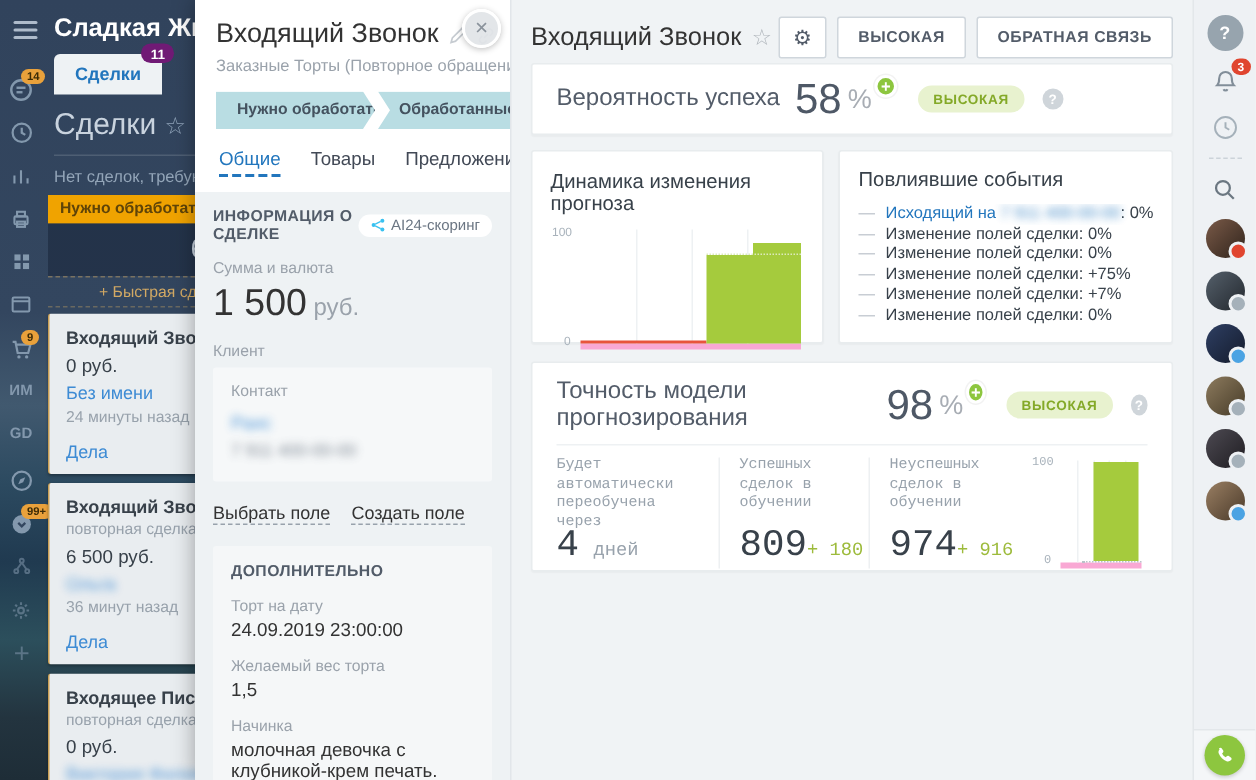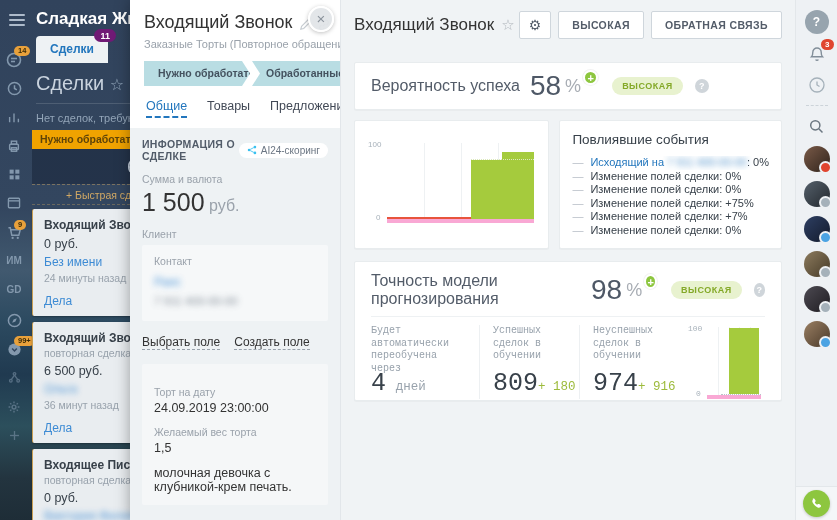--- a/index.html
+++ b/index.html
@@ -75,21 +75,21 @@
 
   
   .score-panel { position:absolute; left:340px; top:0; width:455px; height:520px; background:#f0f3f5; border-left:1px solid #e2e6ea; padding:8px 13px; }
   .sp-head { display:flex; align-items:center; justify-content:space-between; height:34px; }
   .sp-title { font-size:17px; color:#333; display:flex; align-items:center; gap:7px; }
   .sp-title .star { color:#b0b6bc; font-size:15px; cursor:pointer; }
   .sp-btns { display:flex; gap:7px; }
   .sp-btn { background:#fff; border:1px solid #cfd6dc; border-radius:2px; height:28px; font-size:10.5px; font-weight:bold; color:#535c69; letter-spacing:.4px; padding:0 13px; display:flex; align-items:center; cursor:pointer; }
   .sp-btn.sq { width:32px; justify-content:center; font-size:14px; padding:0; }
   .card { background:#fff; border:1px solid #e8ecee; border-radius:2px; box-shadow:0 1px 1px rgba(0,0,0,.03); }
-  .success-card { margin-top:20px; height:48px; display:flex; align-items:center; padding:0 16px; gap:4px; }
+  .success-card { margin-top:0; height:48px; display:flex; align-items:center; padding:0 16px; gap:4px; }
   .sc-label { font-size:16px; color:#535c69; margin-right:6px; }
   .big-num { font-size:28px; color:#4e5866; }
   .big-pct { font-size:18px; color:#a8adb4; }
   .up-dot { width:15px; height:15px; border-radius:50%; background:#8dc63f; border:2px solid #fff; box-shadow:0 0 0 1px rgba(0,0,0,.05); color:#fff; font-size:11px; font-weight:bold; line-height:13px; text-align:center; margin:-18px 2px 0 -2px; }
   .lvl-badge { background:#e8f2cf; color:#84a928; font-size:9px; font-weight:bold; letter-spacing:.5px; padding:4px 10px; border-radius:10px; margin-left:8px; }
   .info-dot { width:14px; height:14px; border-radius:50%; background:#cfd5da; color:#fff; font-size:9px; font-weight:bold; text-align:center; line-height:14px; margin-left:8px; cursor:pointer; }
   .cards-row { display:flex; gap:10px; margin-top:10px; }
   .forecast-card { width:221px; height:129px; padding:12px 12px 10px; }
   .events-card { flex:1; height:129px; padding:11px 12px; }
   .card-title { font-size:13.5px; color:#38414a; }
@@ -333,29 +333,31 @@
           <div class="kc-link masked" style="margin-top:8px;">Раис</div>
           <div class="fld-value masked" style="margin-top:6px;color:#6b7683;font-size:11.5px;">7 911 400-00-00</div>
         </div>
       </div>
       <div class="dashed-links">
         <span class="dashed-link">Выбрать поле</span>
         <span class="dashed-link">Создать поле</span>
       </div>
 
       <div class="dp-card2">
+        <div class="dp-sec-title">ДОПОЛНИТЕЛЬНО</div>
         <div class="fld">
             <div class="fld-label">Торт на дату</div>
             <div class="fld-value">24.09.2019 23:00:00</div>
           </div>
         <div class="fld">
             <div class="fld-label">Желаемый вес торта</div>
             <div class="fld-value">1,5</div>
           </div>
         <div class="fld">
+            <div class="fld-label">Начинка</div>
             <div class="fld-value">молочная девочка с клубникой-крем печать.</div>
           </div>
 
       </div>
     </div>
   </div>
 
   <div class="score-panel">
     <div class="sp-head">
       <div class="sp-title">
@@ -373,20 +375,21 @@
       <span class="sc-label">Вероятность успеха</span>
       <span class="big-num">58</span>
       <span class="big-pct">%</span>
       <span class="up-dot">+</span>
       <span class="lvl-badge">ВЫСОКАЯ</span>
       <span class="info-dot">?</span>
     </div>
 
     <div class="cards-row">
       <div class="card forecast-card">
+        <div class="card-title">Динамика изменения прогноза</div>
         <div class="plot">
           <span class="ylab" style="top:-3px;">100</span>
           <span class="ylab" style="bottom:-3px;left:-11px;">0</span>
           <div class="gl" style="left:25%;"></div>
             <div class="gl" style="left:50%;"></div>
             <div class="gl" style="left:75%;"></div>
           <div class="seg red" style="height: 3%; width: 57%; left: 0%;"></div>
           <div class="seg green" style="height: 77%; width: 21%; left: 57%;"></div>
           <div class="seg green" style="height: 88%; width: 22%; left: 78%;"></div>
           <div class="dotline" style="left: 57%; right: 0px; bottom: 77%;"></div>

